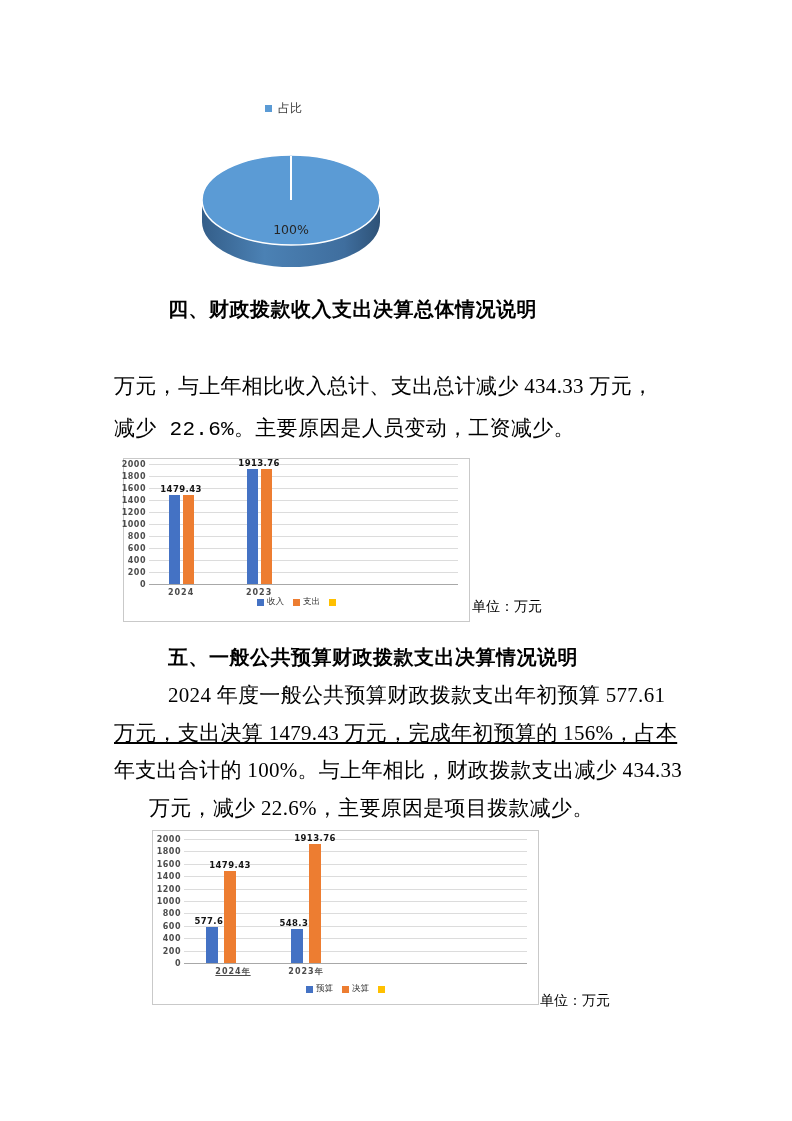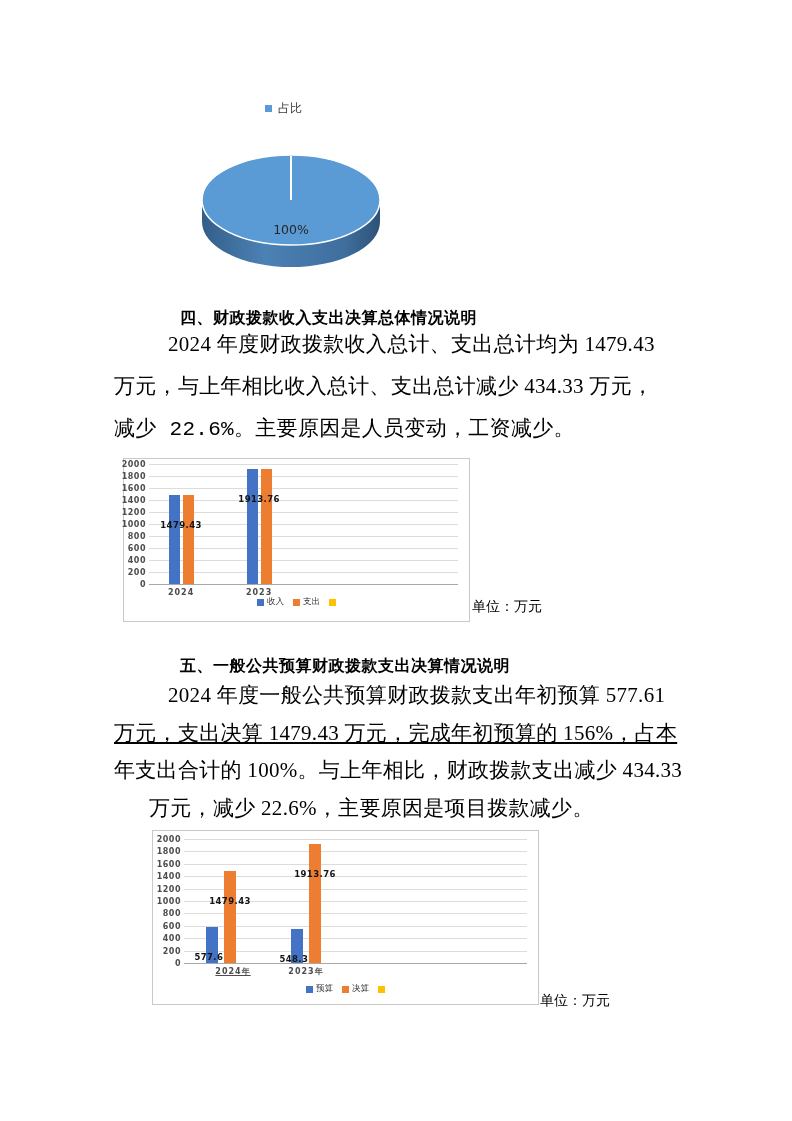--- a/index.html
+++ b/index.html
@@ -4,33 +4,33 @@
 <style>
   html,body{margin:0;padding:0;background:#ffffff;}
   .page{position:relative;width:792px;height:1121px;background:#fff;overflow:hidden;
         font-family:"Liberation Serif","DejaVu Serif",serif;color:#000;padding-left:40px;}
   
   .pie-legend{position:absolute;left:265px;top:100px;display:flex;align-items:center;gap:6px;
               font-family:"Liberation Sans","DejaVu Sans",sans-serif;font-size:12px;color:#3b3b3b;}
   .pie-legend .sw{width:7px;height:7px;background:#5B9BD5;display:inline-block;}
   .pie-svg{position:absolute;left:195px;top:148px;}
   
-  .h-sec{position:absolute;margin:12px;font-family:"Liberation Sans","DejaVu Sans",sans-serif;
-         font-size:16px;font-weight:700;color:#000;white-space:nowrap;letter-spacing:0.5px;}
+  .h-sec{position:absolute;margin:0;font-family:"Liberation Sans","DejaVu Sans",sans-serif;
+         font-size:20px;font-weight:700;color:#000;white-space:nowrap;letter-spacing:0.5px;}
   .bline{position:absolute;font-size:21px;white-space:nowrap;letter-spacing:0.3px;}
   .u-note{position:absolute;font-size:14px;white-space:nowrap;}
   
   .chart-box{position:absolute;background:#fff;border:1px solid #c9c9c9;}
   .gridline{position:absolute;height:1px;background:#dcdcdc;}
   .gridline.axisline{background:#a8a8a8;}
   .ytick{position:absolute;font:700 8px "DejaVu Sans","Liberation Sans",sans-serif;color:#4c4c4c;
          text-align:right;transform:translateY(-50%);letter-spacing:0.5px;}
   .bar{position:absolute;}
   .bar-label{position:absolute;font:700 8.5px "DejaVu Sans","Liberation Sans",sans-serif;color:#141414;
-             transform:translateX(-50%);white-space:nowrap;letter-spacing:0.4px;margin-top:36px;}
+             transform:translateX(-50%);white-space:nowrap;letter-spacing:0.4px;}
   .cat-label{position:absolute;font:700 8px "DejaVu Sans","Liberation Sans",sans-serif;color:#4c4c4c;
              transform:translateX(-50%);white-space:nowrap;letter-spacing:1px;}
   .legend-row{position:absolute;left:0;width:100%;display:flex;justify-content:center;
               align-items:center;gap:9px;}
   .legend-item{display:flex;align-items:center;gap:3px;
                font:400 8.5px "DejaVu Sans","Liberation Sans",sans-serif;color:#333;}
   .legend-swatch{width:7px;height:7px;display:inline-block;}
 </style>
 </head>
 <body>
@@ -50,21 +50,20 @@
         <stop offset="1" stop-color="#2E5277"></stop>
       </linearGradient>
     </defs>
     <path d="M 7 52 A 89 45 0 0 0 185 52 L 185 74 A 89 45 0 0 1 7 74 Z" fill="url(#sideGrad)"></path>
     <ellipse cx="96" cy="52" rx="89" ry="45" fill="#5B9BD5" stroke="#ffffff" stroke-width="1.5"></ellipse>
     <line x1="96" y1="8" x2="96" y2="52" stroke="#ffffff" stroke-width="2"></line>
     <text x="96" y="86" text-anchor="middle" font-family="DejaVu Sans, Liberation Sans, sans-serif" font-size="12.5" fill="#262626">100%</text>
   </svg>
 
   <h2 class="h-sec" style="left:168px;top:296px;">四、财政拨款收入支出决算总体情况说明</h2>
-  <div class="bline" style="left:168px;top:330px;">2024 年度财政拨款收入总计、支出总计均为 1479.43</div>
   <div class="bline" style="left:114px;top:372px;">万元，与上年相比收入总计、支出总计减少 434.33 万元，</div>
   <div class="bline" style="left:114px;top:414px;font-family:Liberation Mono, monospace;">减少 22.6%。主要原因是人员变动，工资减少。</div>
 
   <div class="chart-box" id="chart1" style="left:123px;top:458px;width:345px;height:162px;">
       <div class="gridline axisline" style="left: 25px; top: 125px; width: 309px;"></div>
       <div class="ytick" style="left: -3px; top: 125px; width: 25px;">0</div>
       <div class="gridline" style="left: 25px; top: 113px; width: 309px;"></div>
       <div class="ytick" style="left: -3px; top: 113px; width: 25px;">200</div>
       <div class="gridline" style="left: 25px; top: 101px; width: 309px;"></div>
       <div class="ytick" style="left: -3px; top: 101px; width: 25px;">400</div>

